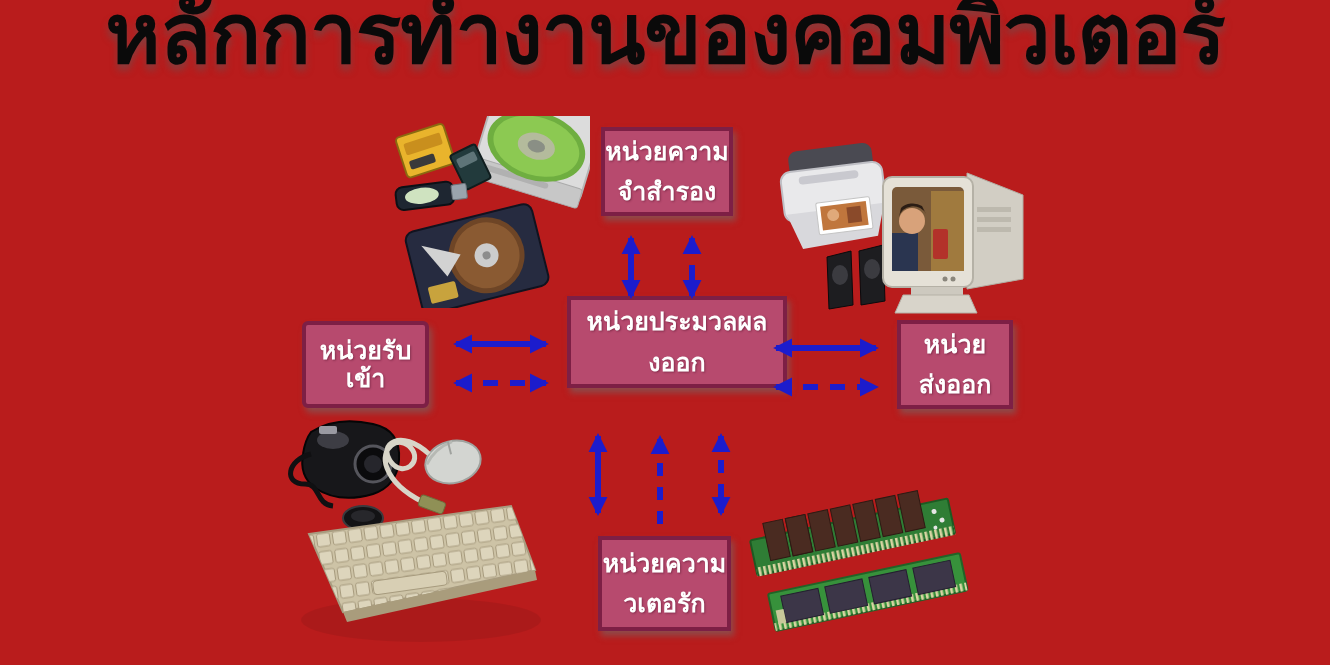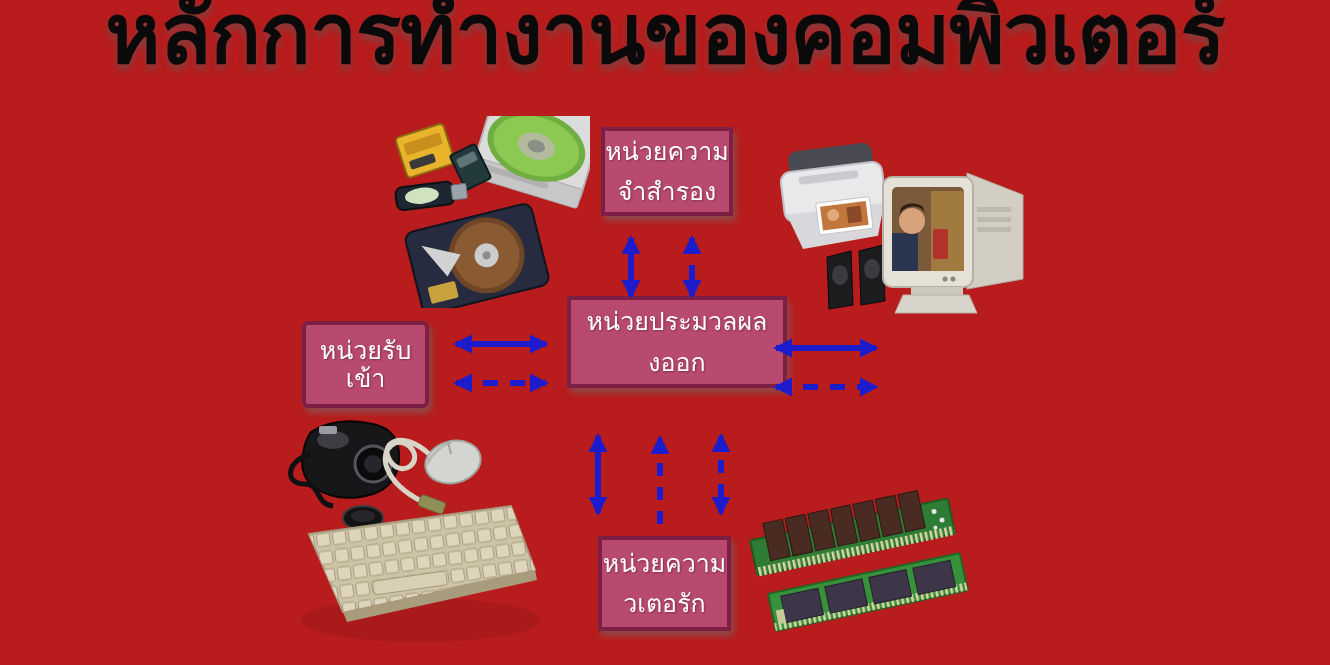--- a/index.html
+++ b/index.html
@@ -17,20 +17,21 @@
     letter-spacing:-1px;
   }
   .box{
     position:absolute;box-sizing:border-box;
     background:#b74a6e;border:4px solid #7d1f45;
     box-shadow:3px 5px 6px rgba(110,110,110,0.55);
     color:#ffffff;display:flex;flex-direction:column;
     justify-content:center;align-items:center;row-gap:13px;
     text-align:center;font-size:25px;line-height:1.1;
     text-shadow:1px 1px 2px rgba(70,10,35,0.45);
+    font-weight:bold;
   }
   .box span:empty{display:none;}
   .box-secondary{left:601px;top:127px;width:132px;height:89px;}
   .box-cpu{left:567px;top:296px;width:220px;height:92px;}
   .box-input{left:302px;top:321px;width:127px;height:87px;border-radius:6px;}
   .box-output{left:897px;top:320px;width:116px;height:89px;}
   .box-main{left:598px;top:536px;width:133px;height:95px;}
   .overlay{position:absolute;left:0;top:0;pointer-events:none;}
   .art{position:absolute;}
   .art-storage{left:388px;top:116px;width:202px;height:192px;}
@@ -185,20 +186,24 @@
     <span>จำสำรอง</span>
   </div>
   <div class="box box-cpu">
     <span>หน่วยประมวลผล</span>
     <span>งออก</span>
   </div>
   <div class="box box-input">
     <span>หน่วยรับเข้า</span>
 
   </div>
+  <div class="box box-output">
+    <span>หน่วย</span>
+    <span>ส่งออก</span>
+  </div>
   <div class="box box-main">
     <span>หน่วยความ</span>
     <span>วเตอรัก</span>
   </div>
 
   <svg class="overlay" width="1330" height="665" viewBox="0 0 1330 665">
     <defs>
       <marker id="ahE" viewBox="0 0 10 10" refX="8.5" refY="5" markerWidth="3.2" markerHeight="3.2" orient="auto" markerUnits="strokeWidth">
         <path d="M0,0 L10,5 L0,10 Z" fill="#1c1ccd"></path>
       </marker>

